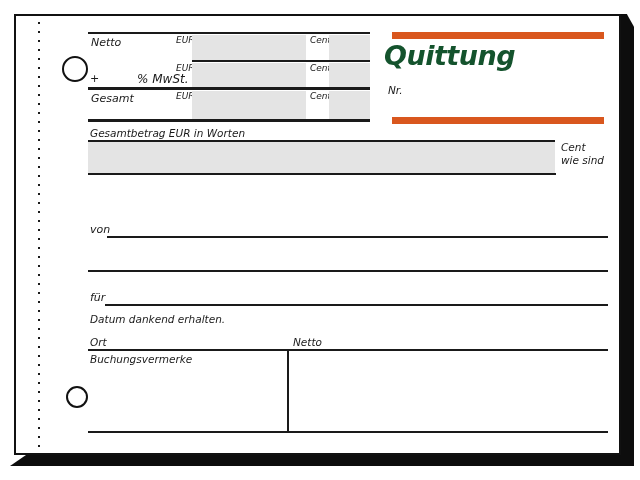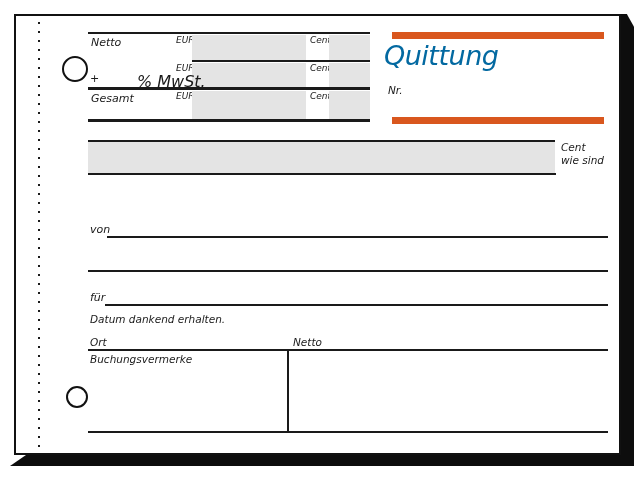--- a/index.html
+++ b/index.html
@@ -30,22 +30,22 @@
   
   .lbl{position:absolute;font-style:italic;color:var(--ink);font-size:11px;white-space:nowrap;}
   .sm{font-size:9px;}
   .md{font-size:10.5px;}
   .hline{position:absolute;background:var(--ink);}
   .gbox{position:absolute;background:var(--field);}
   .writearea{position:absolute;background:transparent;}
 
   
   .accentbar{position:absolute;background:var(--accent);}
-  .title{position:absolute;left:384px;top:40px;font-size:27px;font-weight:normal;font-style:italic;
-    color:#0369a1;letter-spacing:-0.5px;}
+  .title{position:absolute;left:384px;top:40px;font-size:27px;font-weight:bold;font-style:italic;
+    color:#14532d;letter-spacing:-0.5px;}
 
   .centnote{position:absolute;left:561px;top:141px;font-style:italic;color:var(--ink);
     font-size:10.5px;line-height:13px;}
 
   .vatnote{position:absolute;left:90px;top:191px;font-style:italic;color:var(--ink);font-size:10.5px;}
   .vatblank{display:inline-block;width:48px;border-bottom:1.5px solid var(--ink);height:10px;
     margin:0 4px;vertical-align:baseline;}
 
   .vline{position:absolute;background:var(--ink);}
 </style>
@@ -70,36 +70,37 @@
   <div class="gbox" style="left:192px;top:35px;width:114px;height:25px;"></div>
   <span class="lbl sm" style="left:310px;top:35px;">Cent</span>
   <div class="gbox" style="left:329px;top:35px;width:41px;height:25px;"></div>
   <div class="hline" style="left:192px;top:60px;width:178px;height:1.5px;"></div>
 
   <span class="lbl sm" style="left:176px;top:63px;">EUR</span>
   <div class="gbox" style="left:192px;top:63px;width:114px;height:24px;"></div>
   <span class="lbl sm" style="left:310px;top:63px;">Cent</span>
   <div class="gbox" style="left:329px;top:63px;width:41px;height:24px;"></div>
   <span class="lbl" style="left:90px;top:72px;">+</span>
-  <span class="lbl" style="left:137px;top:72px;font-size:16px;">% MwSt.</span>
+  <span class="lbl" style="left:137px;top:72px;font-size:12px;">% MwSt.</span>
   <div class="hline" style="left:88px;top:87px;width:282px;height:3px;"></div>
 
   <span class="lbl" style="left:91px;top:92px;">Gesamt</span>
   <span class="lbl sm" style="left:176px;top:91px;">EUR</span>
   <div class="gbox" style="left:192px;top:91px;width:114px;height:28px;"></div>
   <span class="lbl sm" style="left:310px;top:91px;">Cent</span>
   <div class="gbox" style="left:329px;top:91px;width:41px;height:28px;"></div>
   <div class="hline" style="left:88px;top:119px;width:282px;height:3px;"></div>
 
   <div class="accentbar" style="left:392px;top:32px;width:212px;height:7px;"></div>
   <div class="title">Quittung</div>
   <span class="lbl md" style="left:388px;top:84px;">Nr.</span>
   <div class="writearea" style="left:405px;top:80px;width:195px;height:20px;"></div>
   <div class="accentbar" style="left:392px;top:117px;width:212px;height:7px;"></div>
 
+  <span class="lbl md" style="left:90px;top:127px;">Gesamtbetrag EUR in Worten</span>
   <div class="hline" style="left:88px;top:140px;width:467px;height:1.5px;"></div>
   <div class="gbox" style="left:88px;top:142px;width:467px;height:31px;"></div>
   <div class="hline" style="left:88px;top:173px;width:468px;height:2px;"></div>
   <div class="centnote">
     <div>Cent</div>
     <div>wie sind</div>
   </div>
 
 
   <span class="lbl" style="left:90px;top:223px;">von</span>

